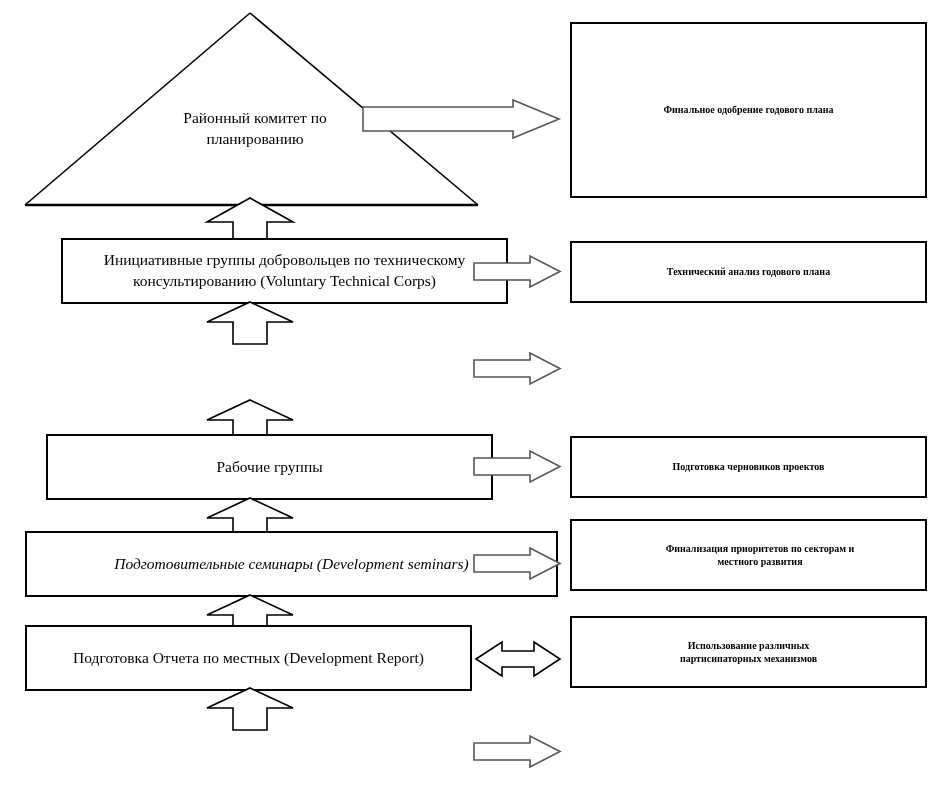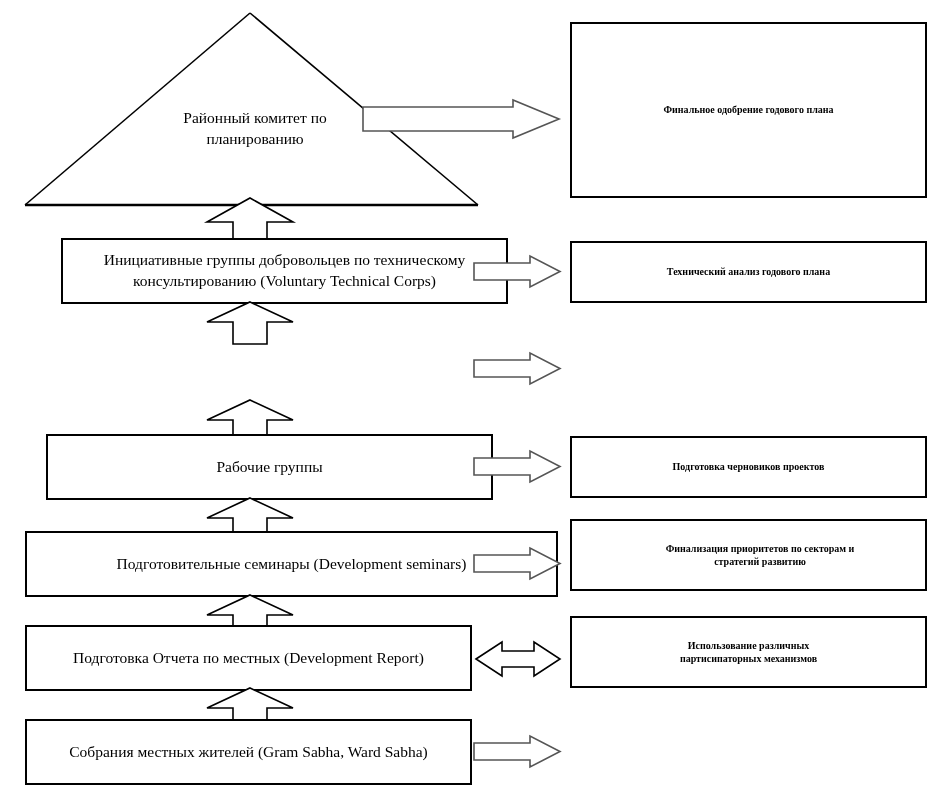--- a/index.html
+++ b/index.html
@@ -142,30 +142,30 @@
   <svg class="arrow-svg" style="left:474px; top:451px;" width="88" height="32" viewBox="0 0 88 32">
     <polygon class="stroke-gray" points="0,7 56,7 56,0 86,15.5 56,31 56,24 0,24"></polygon>
   </svg>
   <div class="box out-text" style="left:558px; top:436px; width:357px; height:62px;">
     <span class="box-label">Подготовка черновиков проектов</span>
   </div>
 
   <svg class="arrow-svg" style="left:205px; top:496px;" width="90" height="44" viewBox="0 0 90 44">
     <polygon class="stroke-blk" points="45,2 88,22 62,22 62,44 28,44 28,22 2,22"></polygon>
   </svg>
-  <div class="box lvl-text" style="left:25px; top:531px; width:533px; height:66px;">
+  <div class="box lvl-text" style="left:25px; top:531px; width:533px; height:66px;font-style:italic;">
     <span class="box-label">Подготовительные семинары (Development seminars)</span>
   </div>
   <svg class="arrow-svg" style="left:474px; top:548px;" width="88" height="32" viewBox="0 0 88 32">
     <polygon class="stroke-gray" points="0,7 56,7 56,0 86,15.5 56,31 56,24 0,24"></polygon>
   </svg>
   <div class="box out-text" style="left:558px; top:519px; width:357px; height:72px;padding-left:33px;">
     <span class="box-label">
       <span>Финализация приоритетов по секторам и</span><br>
-      <span>стратегий развитию</span>
+      <span>местного развития</span>
     </span>
   </div>
 
   <svg class="arrow-svg" style="left:205px; top:593px;" width="90" height="44" viewBox="0 0 90 44">
     <polygon class="stroke-blk" points="45,2 88,22 62,22 62,44 28,44 28,22 2,22"></polygon>
   </svg>
   <div class="box lvl-text" style="left:25px; top:625px; width:447px; height:66px;">
     <span class="box-label">Подготовка Отчета по местных (Development Report)</span>
   </div>
   <svg class="arrow-svg" style="left:474px; top:640px;" width="88" height="38" viewBox="0 0 88 38">
@@ -174,20 +174,17 @@
   <div class="box out-text" style="left:558px; top:616px; width:357px; height:72px;">
     <span class="box-label">
       <span>Использование различных</span><br>
       <span>партисипаторных механизмов</span>
     </span>
   </div>
 
   <svg class="arrow-svg" style="left:205px; top:686px;" width="90" height="44" viewBox="0 0 90 44">
     <polygon class="stroke-blk" points="45,2 88,22 62,22 62,44 28,44 28,22 2,22"></polygon>
   </svg>
-  <div class="box lvl-text" style="left:25px; top:719px; width:447px; height:66px;">
-    <span class="box-label">Собрания местных жителей (Gram Sabha, Ward Sabha)</span>
-  </div>
   <svg class="arrow-svg" style="left:474px; top:736px;" width="88" height="32" viewBox="0 0 88 32">
     <polygon class="stroke-gray" points="0,7 56,7 56,0 86,15.5 56,31 56,24 0,24"></polygon>
   </svg>
 
 </div>
 
 </body></html>

